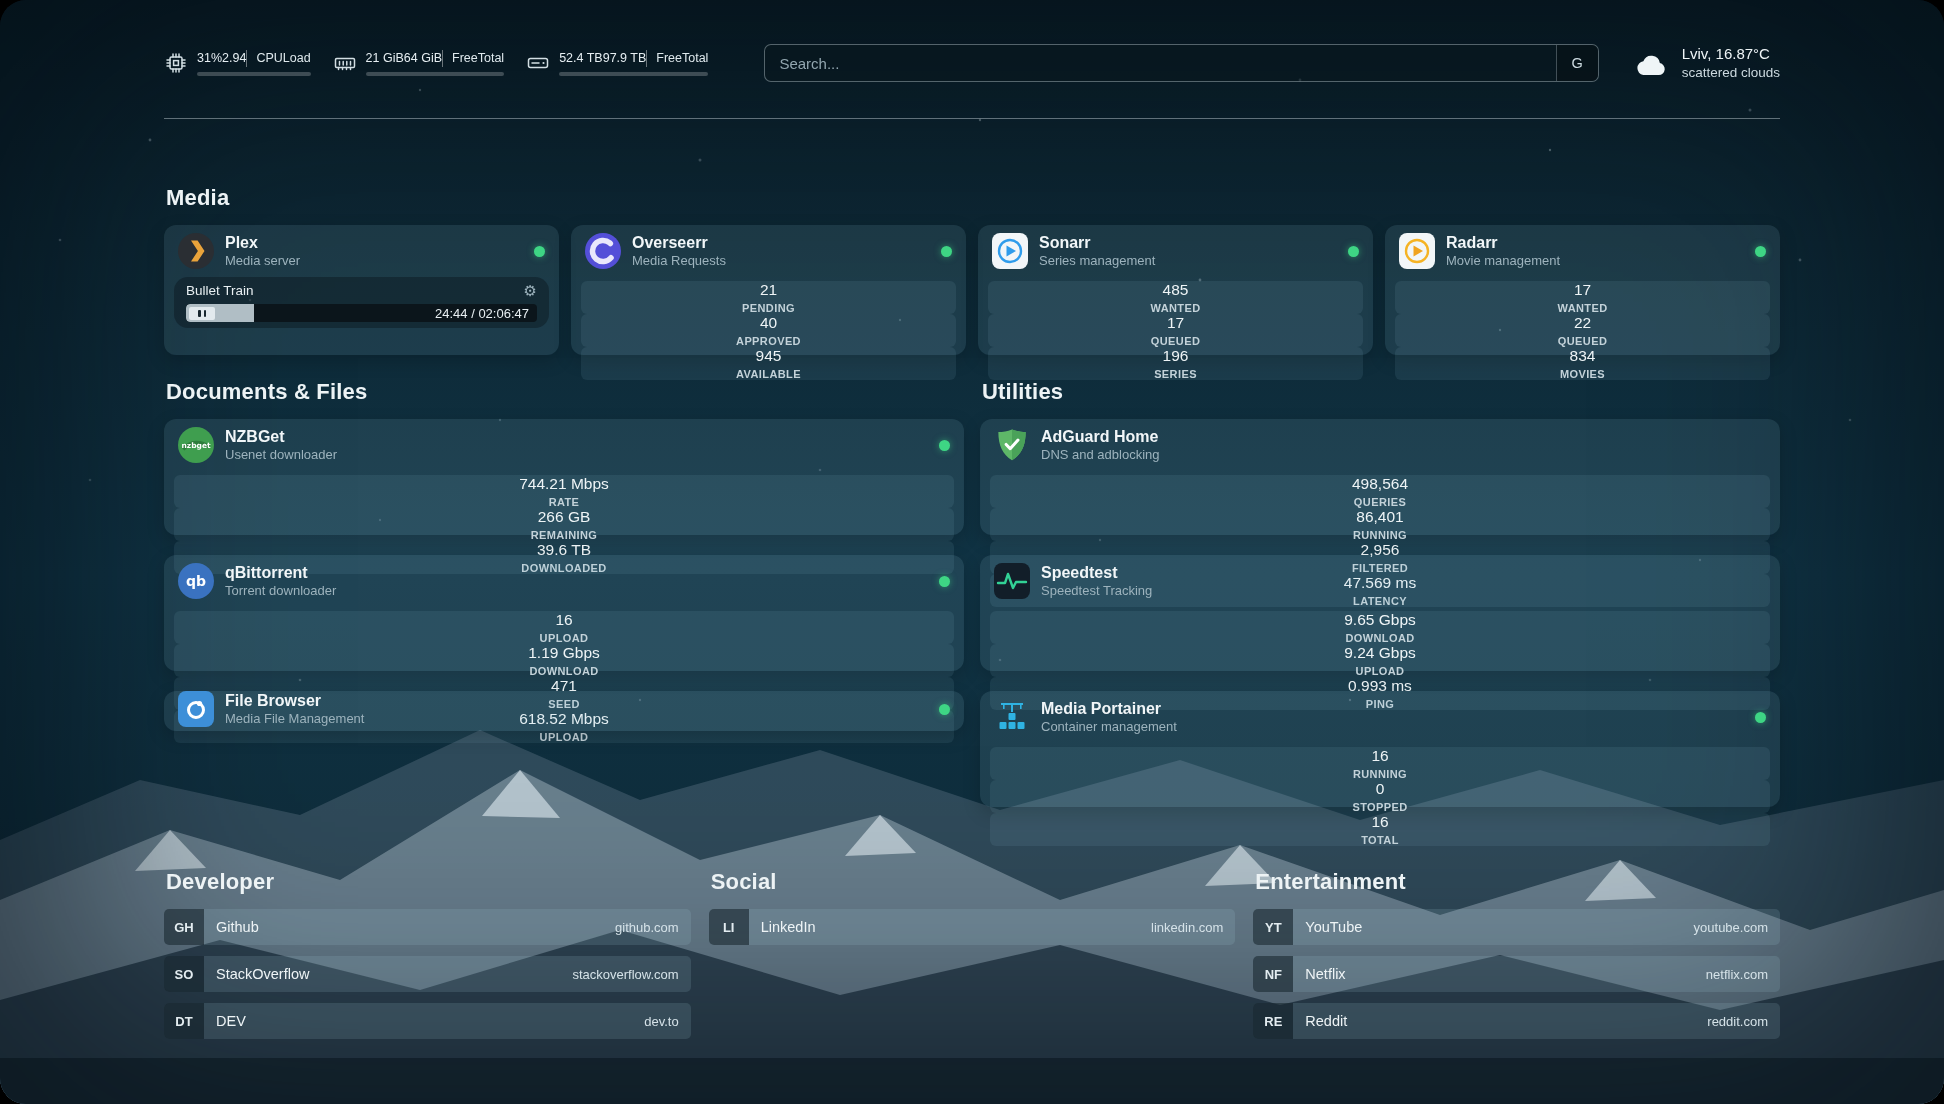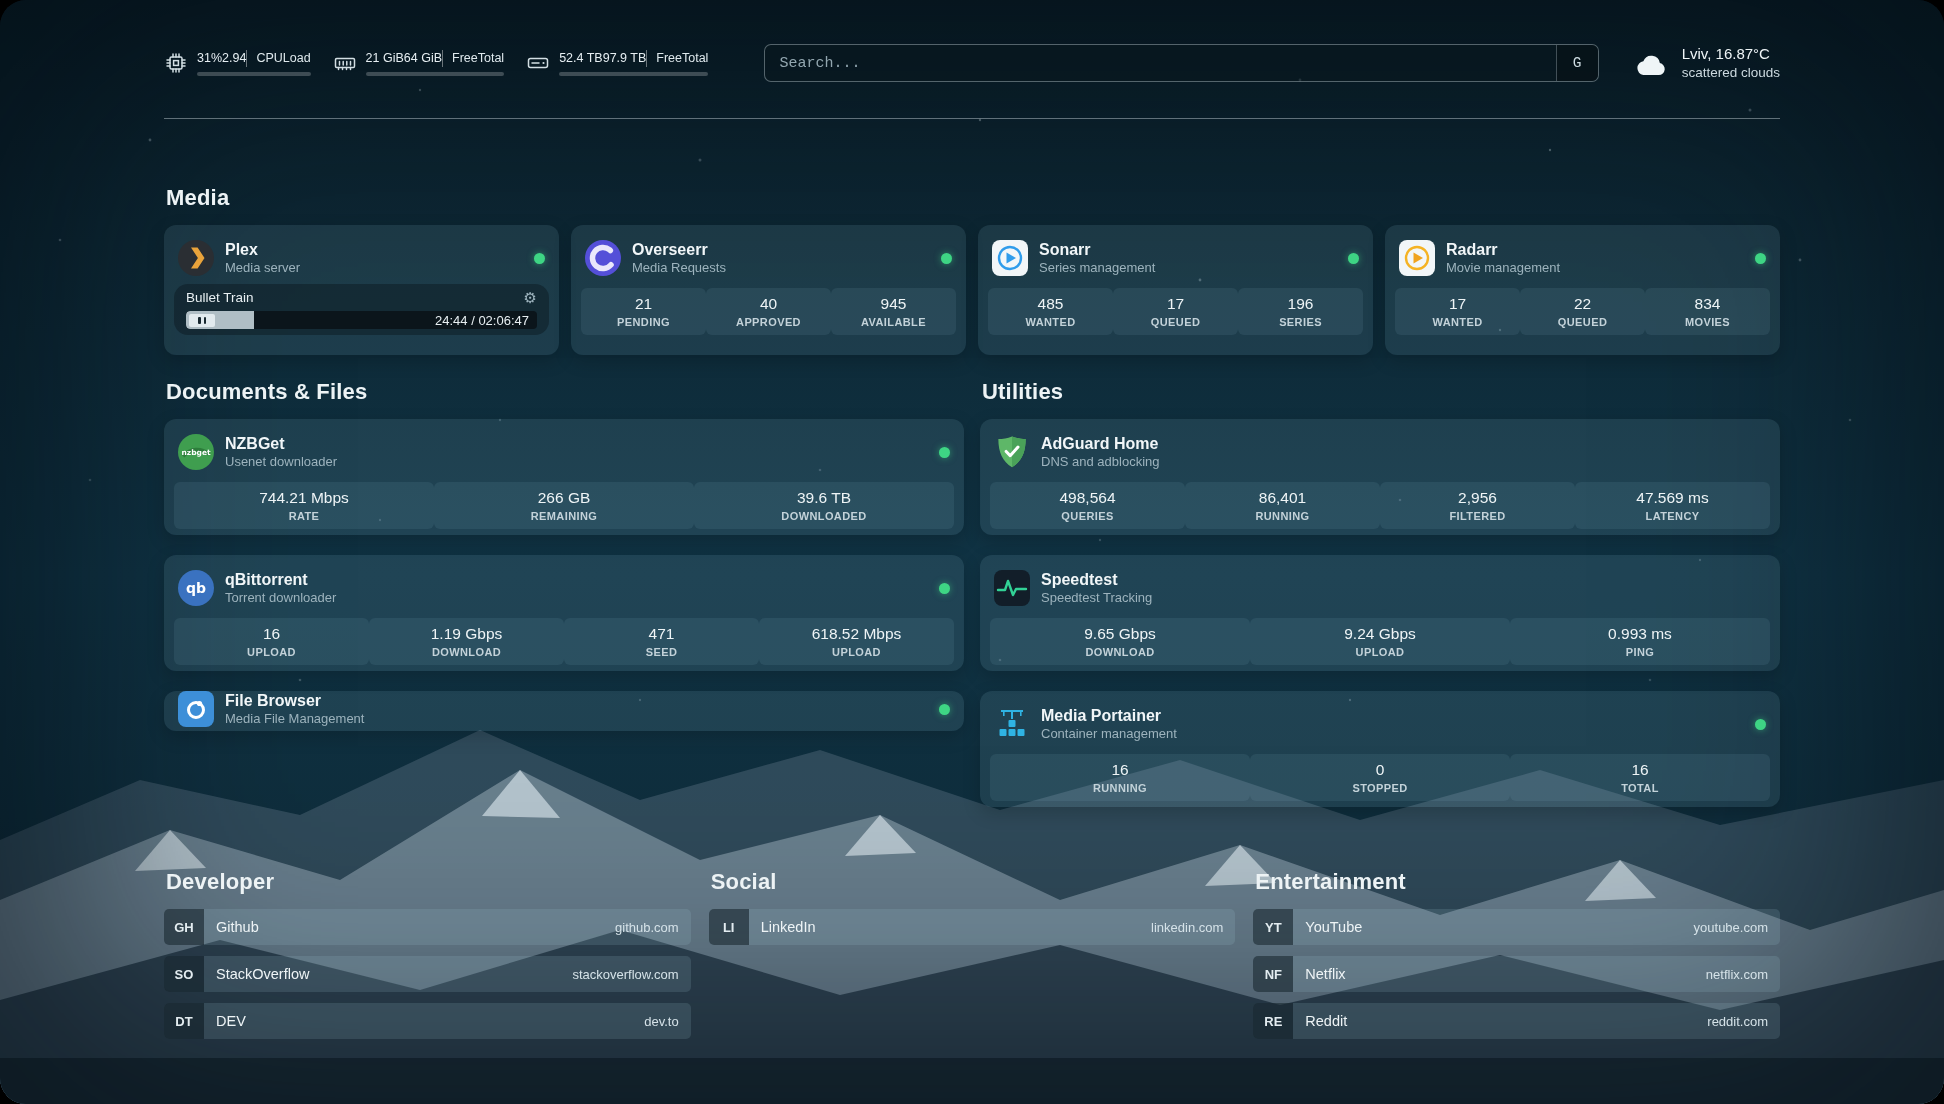--- a/index.html
+++ b/index.html
@@ -14,21 +14,21 @@
   
   .topbar{display:flex;align-items:center;margin-top:34px;height:58px;}
   .res-widget{display:flex;align-items:center;gap:9px;margin-right:22px;}
   .res-ic{width:24px;height:24px;flex:none;display:flex;}
   .res-body{display:flex;flex-direction:column;gap:5px;min-width:78px;}
   .res-rows{display:flex;align-items:stretch;}
   .res-col{display:flex;flex-direction:row;font-size:12.5px;line-height:1.3;color:#e6eef2;}
   .res-col.labels{border-left:1px solid rgba(255,255,255,.4);padding-left:9px;color:#dfe9ed;}
   .res-bar{height:4px;border-radius:2px;background:rgba(255,255,255,.22);overflow:hidden;}
   .res-fill{height:100%;background:#d6e2e8;border-radius:2px;}
-  .search-wrap{flex:1;margin:0 34px;position:relative;font-family:Liberation Mono, monospace;}
+  .search-wrap{flex:1;margin:0 34px;position:relative;}
   .search-input{width:100%;box-sizing:border-box;height:38px;background:rgba(8,22,29,.45);
     border:1px solid rgba(210,225,232,.38);border-radius:7px;color:#dce6ea;
     padding:0 54px 0 14px;font-size:15px;font-family:inherit;outline:none;}
   .search-input::placeholder{color:#92a6af;}
   .search-btn{position:absolute;right:1px;top:1px;bottom:1px;width:42px;
     background:rgba(6,16,22,.6);border:none;border-left:1px solid rgba(210,225,232,.3);
     border-radius:0 6px 6px 0;color:#cfdde3;font-size:14.5px;font-family:inherit;cursor:pointer;
     display:flex;align-items:center;justify-content:center;}
   .weather{display:flex;align-items:center;gap:11px;}
   .weather-ic{width:38px;height:30px;display:flex;}
@@ -44,29 +44,29 @@
   .two-col{display:grid;grid-template-columns:1fr 1fr;gap:16px;margin-top:24px;}
   .col-cards{display:flex;flex-direction:column;gap:20px;}
 
   
   .card{background:rgba(148,196,216,.12);border-radius:12px;box-shadow:0 6px 18px rgba(0,0,0,.18);
     box-sizing:border-box;cursor:pointer;}
   .media-grid .card{height:130px;}
   .card.stats-card{height:116px;}
   .card.slim{height:40px;display:flex;align-items:flex-start;}
   .card.slim .card-head{padding:0 14px;width:100%;}
-  .card-head{display:flex;align-items:center;gap:11px;padding:15px 14px 0;}
+  .card-head{display:flex;align-items:center;gap:11px;padding:8px 14px 0;}
   .app-icon{width:36px;height:36px;flex:none;display:flex;}
   .app-icon svg{width:100%;height:100%;}
   .head-text{display:flex;flex-direction:column;}
   .app-name{font-size:16px;font-weight:600;color:#f1f6f8;line-height:1.2;}
   .app-sub{font-size:13px;color:#9db3bd;line-height:1.25;margin-top:1px;}
   .status-dot{width:11px;height:11px;border-radius:50%;background:#3ed584;margin-left:auto;
     box-shadow:0 0 7px rgba(62,213,132,.55);flex:none;}
-  .stats{display:flex;padding:12px 10px 10px;}
+  .stats{display:flex;padding:12px 10px 10px;flex-direction:column;}
   .stat{flex:1;background:rgba(150,200,220,.10);border-radius:6px;height:47px;
     display:flex;flex-direction:column;align-items:center;justify-content:center;gap:3px;}
   .stat-value{font-size:15.5px;color:#eef4f6;}
   .stat-label{font-size:11px;font-weight:700;color:#c3d2d9;letter-spacing:.4px;}
 
   
   .player-panel{margin:8px 10px 0;background:rgba(10,22,28,.45);border-radius:14px;padding:6px 12px;}
   .player-title-row{display:flex;align-items:center;font-size:13.5px;color:#e8eff2;}
   .gear{margin-left:auto;color:#9db3bd;font-size:15px;line-height:1;cursor:pointer;}
   .player-bar-row{margin-top:6px;position:relative;height:18px;background:#0b151b;border-radius:4px;

